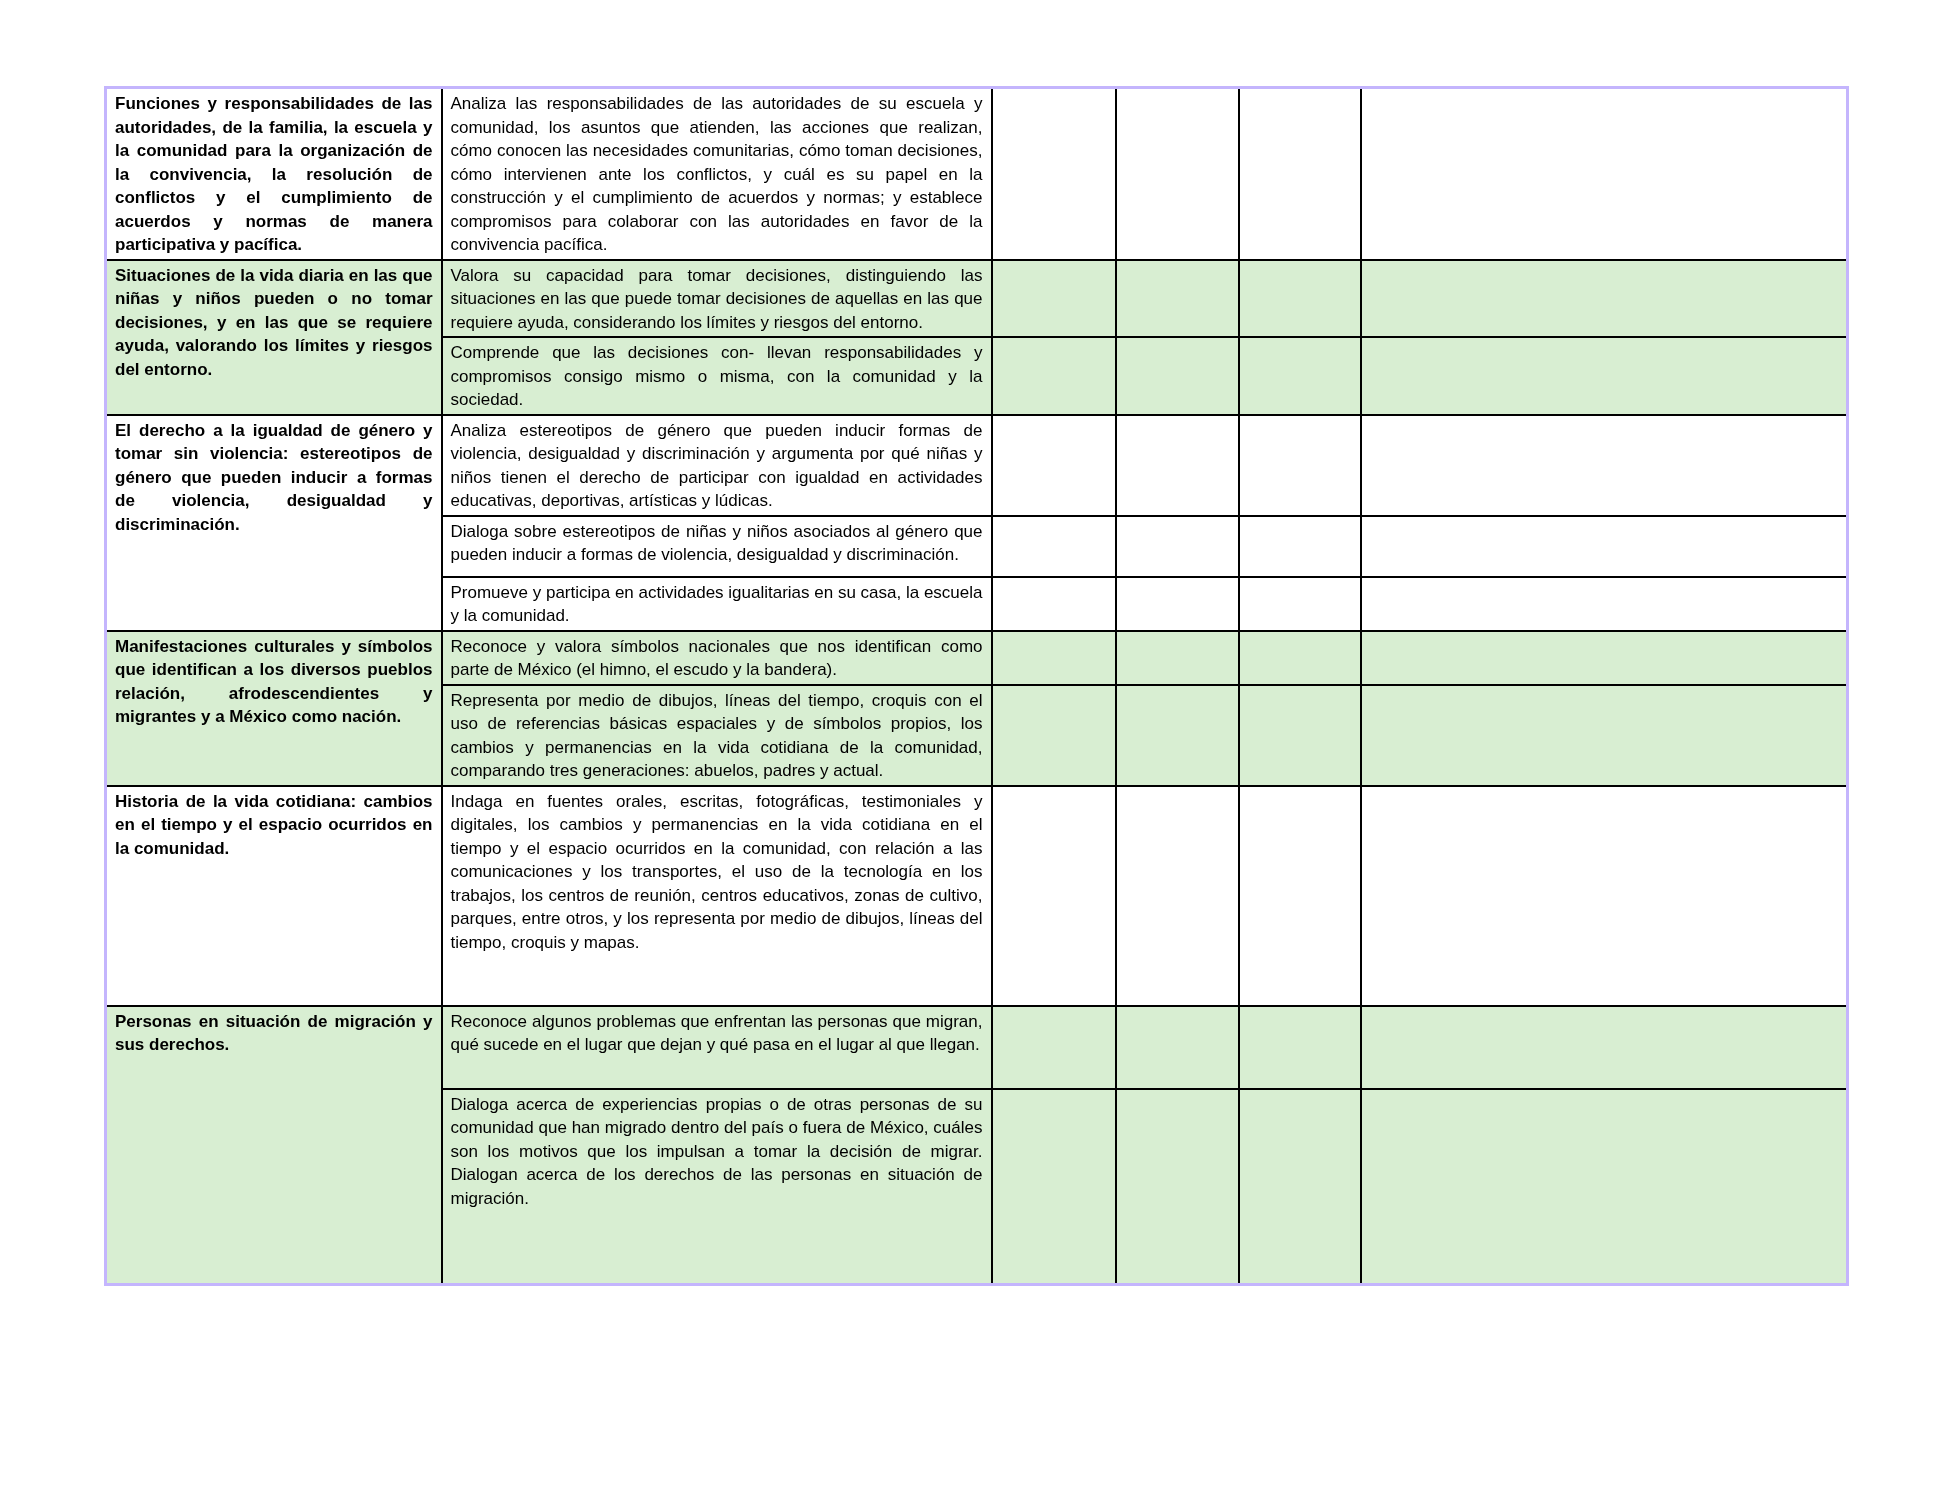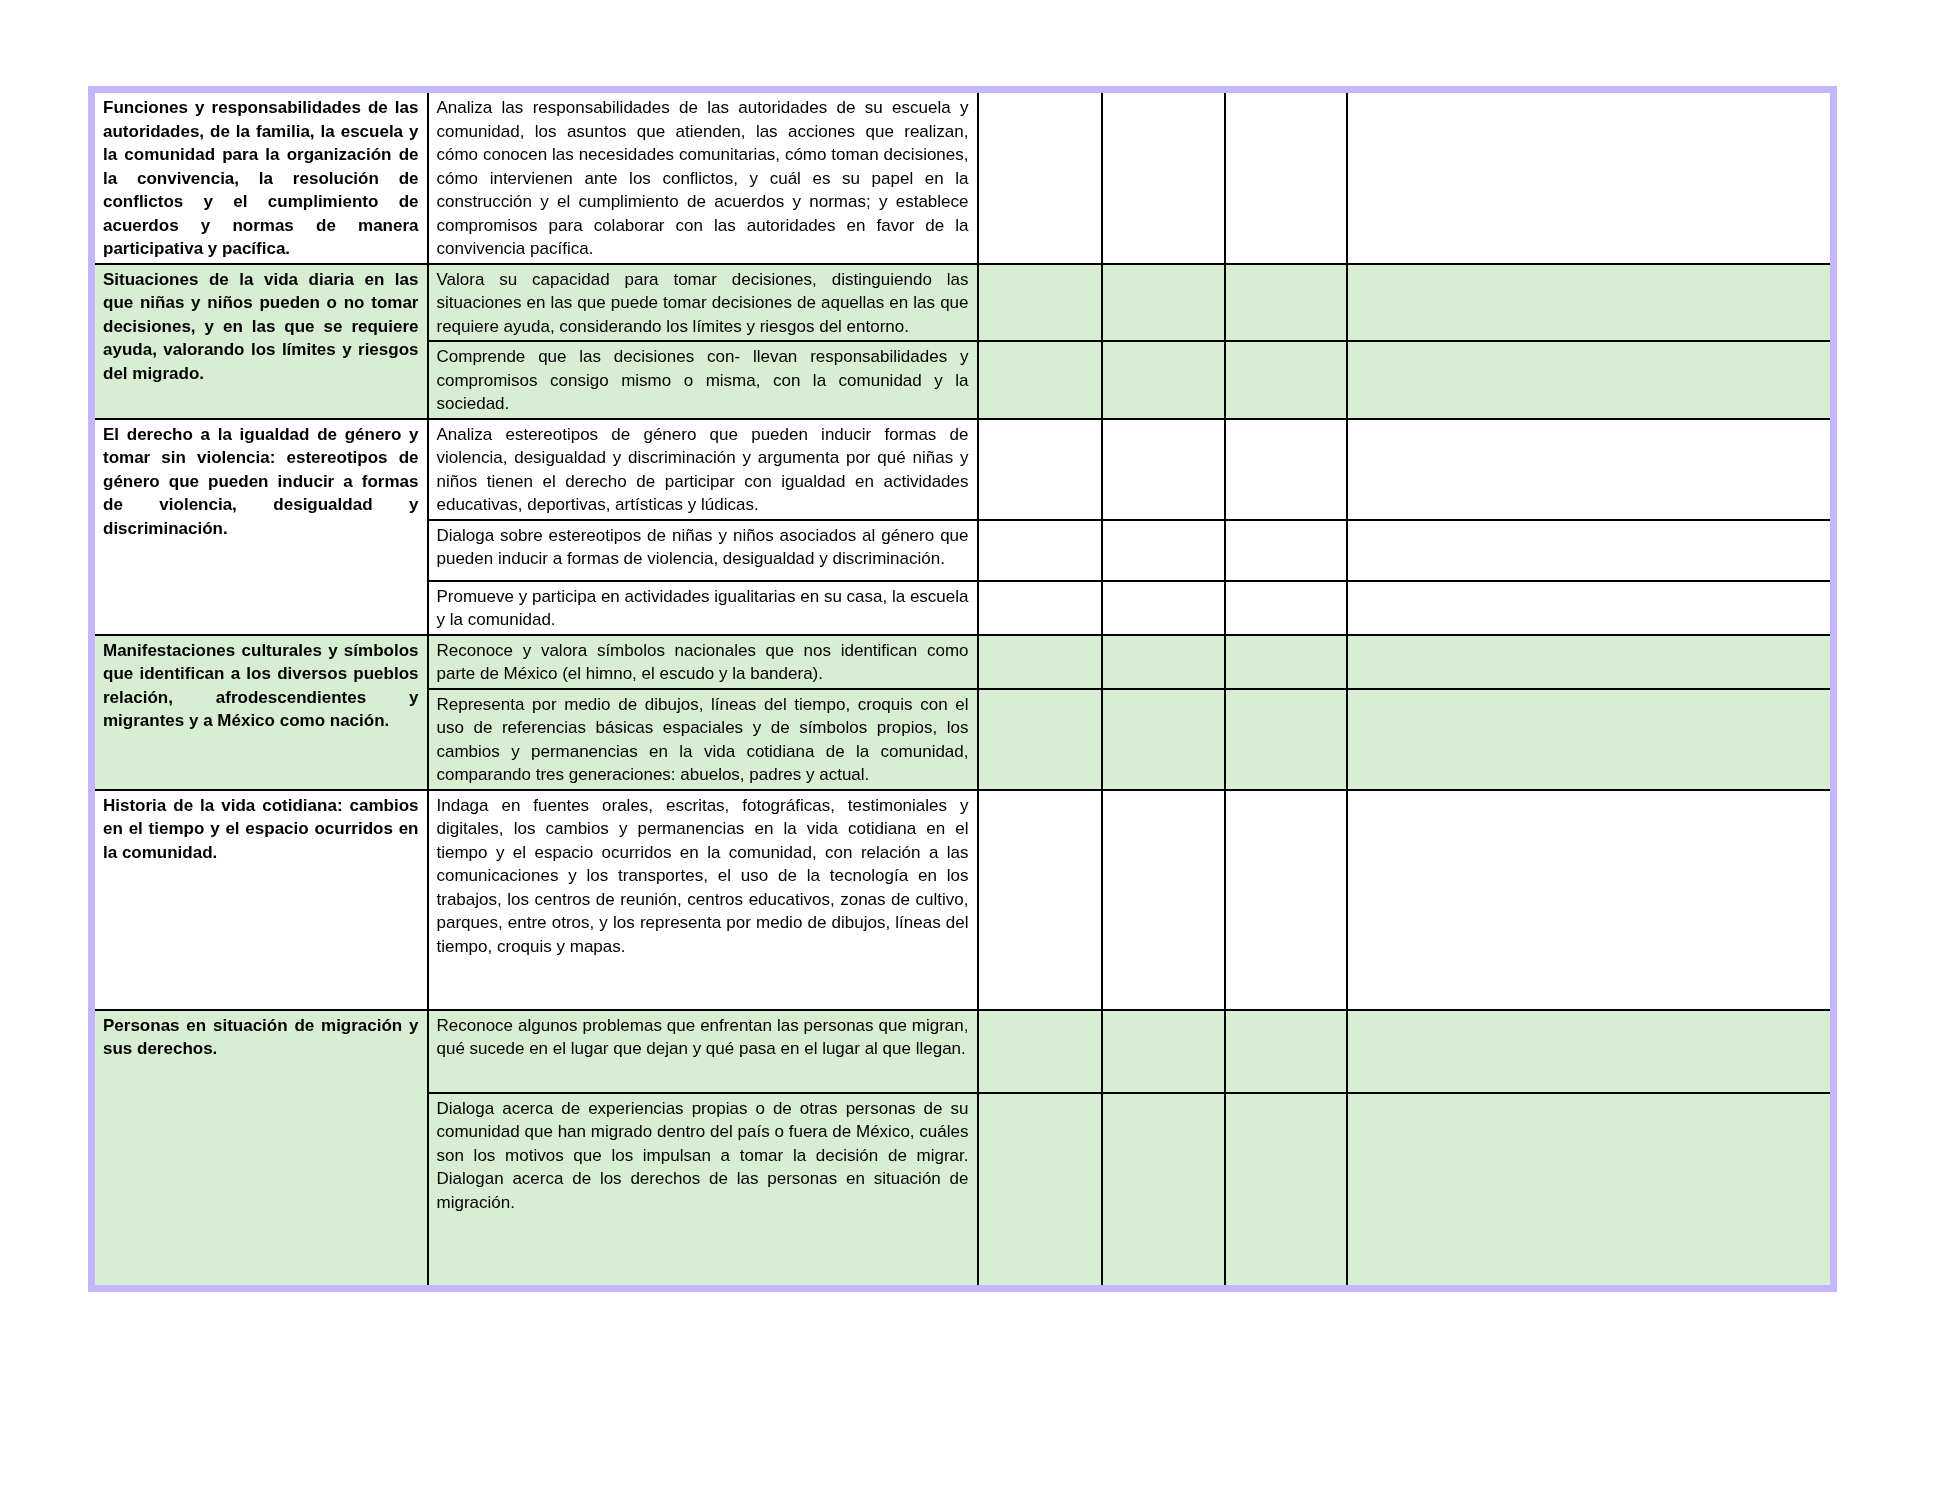--- a/index.html
+++ b/index.html
@@ -10,26 +10,26 @@
   .page {
     position: relative;
     width: 1946px;
     height: 1504px;
     background: #ffffff;
     font-family: "Liberation Sans", sans-serif;
     overflow: hidden;
   }
   table.curriculum {
     position: absolute;
-    left: 88px;
+    left: 104px;
     top: 86px;
     width: 1742px;
     border-collapse: collapse;
     table-layout: fixed;
-    border: 7px solid #c4b5fd;
+    border: 3px solid #c4b5fd;
   }
   table.curriculum td {
     border: 2px solid #000000;
     vertical-align: top;
     padding: 3px 8px 2px 8px;
     font-size: 17px;
     line-height: 23.5px;
     color: #000000;
     text-align: justify;
     overflow: hidden;
@@ -58,21 +58,21 @@
         <tr class="w" style="height:171px">
       <td class="content-cell">Funciones y responsabilidades de las autoridades, de la familia, la escuela y la comunidad para la organización de la convivencia, la resolución de conflictos y el cumplimiento de acuerdos y normas de manera participativa y pacífica.</td>
       <td class="process-cell">Analiza las responsabilidades de las autoridades de su escuela y comunidad, los asuntos que atienden, las acciones que realizan, cómo conocen las necesidades comunitarias, cómo toman decisiones, cómo intervienen ante los conflictos, y cuál es su papel en la construcción y el cumplimiento de acuerdos y normas; y establece compromisos para colaborar con las autoridades en favor de la convivencia pacífica.</td>
       <td></td>
       <td></td>
       <td></td>
       <td></td>
     </tr>
 
     <tr class="g" style="height:71px">
-      <td class="content-cell" rowspan="2">Situaciones de la vida diaria en las que niñas y niños pueden o no tomar decisiones, y en las que se requiere ayuda, valorando los límites y riesgos del migrado.</td>
+      <td class="content-cell" rowspan="2">Situaciones de la vida diaria en las que niñas y niños pueden o no tomar decisiones, y en las que se requiere ayuda, valorando los límites y riesgos del entorno.</td>
       <td class="process-cell">Valora su capacidad para tomar decisiones, distinguiendo las situaciones en las que puede tomar decisiones de aquellas en las que requiere ayuda, considerando los límites y riesgos del entorno.</td>
       <td></td>
       <td></td>
       <td></td>
       <td></td>
     </tr>
     <tr class="g" style="height:72px">
       <td class="process-cell">Comprende que las decisiones con- llevan responsabilidades y compromisos consigo mismo o misma, con la comunidad y la sociedad.</td>
       <td></td>
       <td></td>

